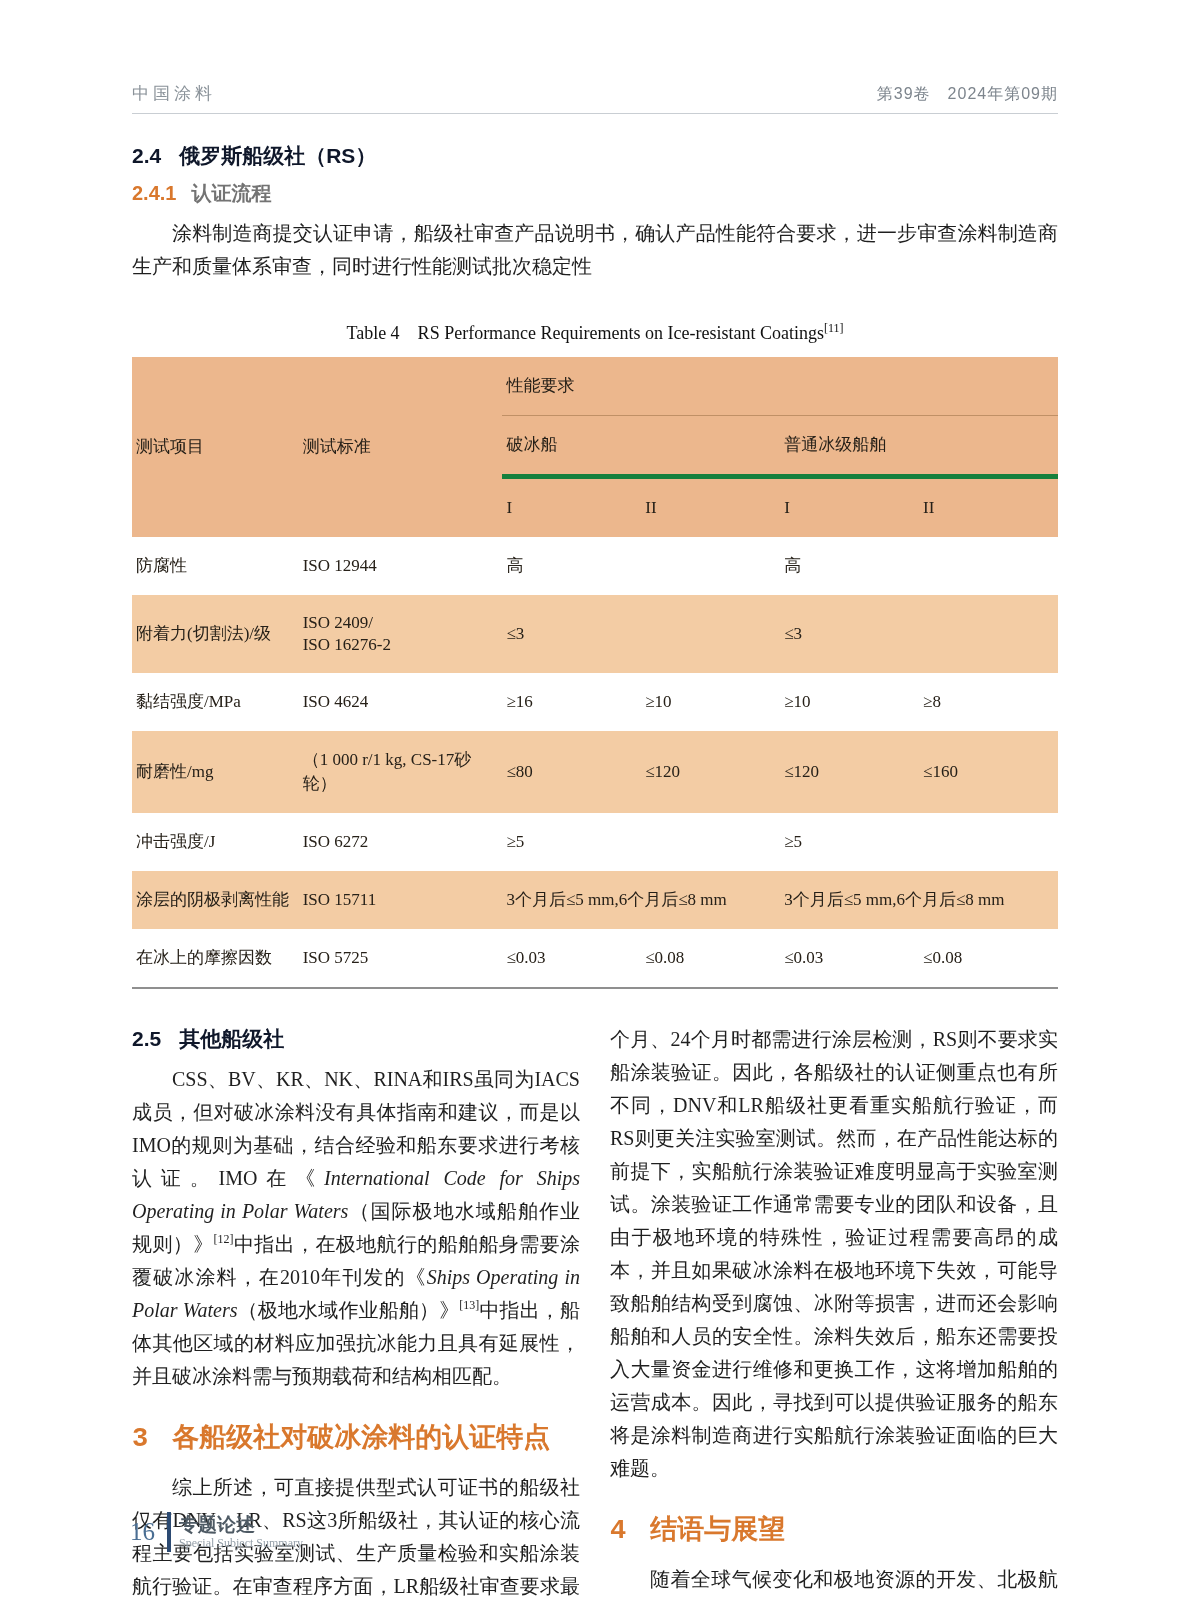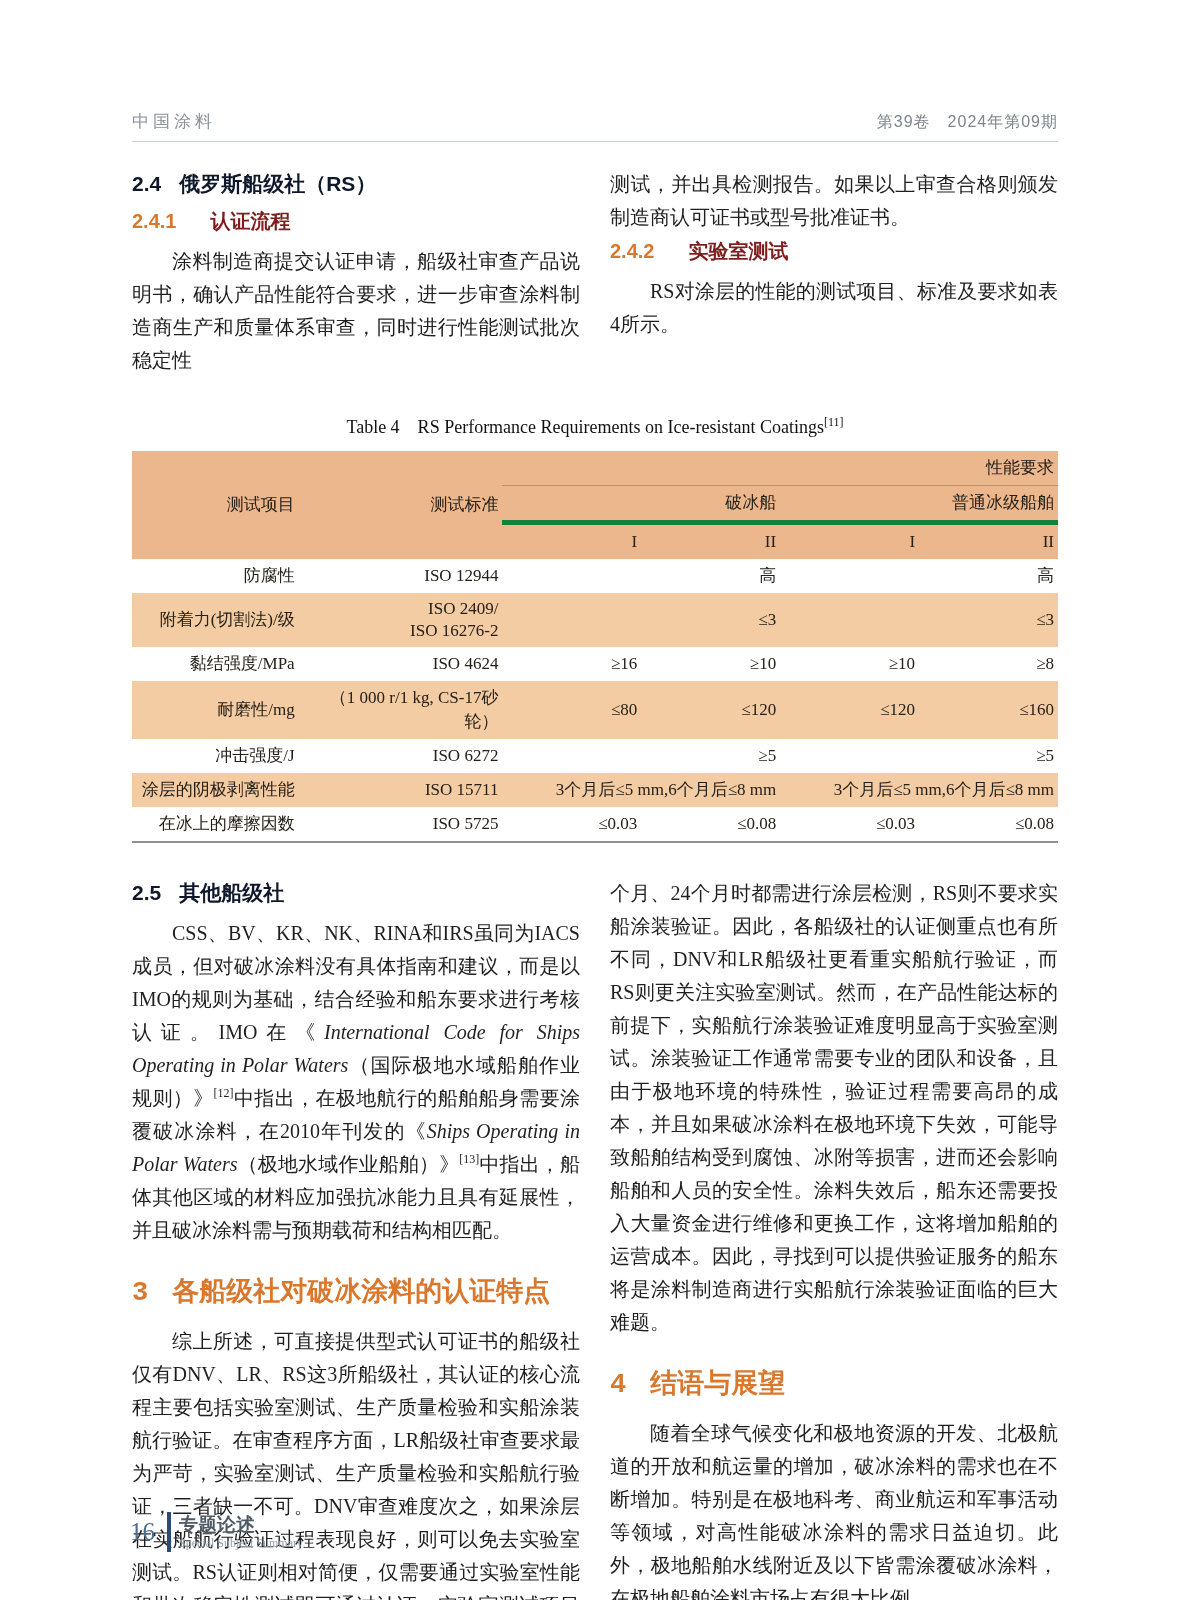--- a/index.html
+++ b/index.html
@@ -8,54 +8,54 @@
     position:relative;overflow:hidden;
     font-family:"Liberation Serif","DejaVu Serif",serif;
     color:#1f1f1f;
   }
   .content{padding:0 129px 0 132px;}
   
   .page-header{
     padding-top:82px;display:flex;justify-content:space-between;align-items:flex-end;
     border-bottom:1.5px solid #c9ced3;padding-bottom:8px;
   }
-  .journal{font-size:17px;color:#8a9299;letter-spacing:4px;font-family:"Liberation Sans","DejaVu Sans",sans-serif;margin-top:28px;}
+  .journal{font-size:17px;color:#8a9299;letter-spacing:4px;font-family:"Liberation Sans","DejaVu Sans",sans-serif;}
   .issue{font-size:16px;color:#7d858d;letter-spacing:1px;font-family:"Liberation Sans","DejaVu Sans",sans-serif;}
   
   .cols{display:flex;gap:30px;}
   .col{flex:1 1 0;min-width:0;}
   .top-cols{margin-top:26px;}
   .bottom-cols{margin-top:34px;}
   p.body{
     font-size:20px;line-height:33px;text-align:justify;margin:0;
   }
   p.body.indent{text-indent:2em;}
   p.body i{font-style:italic;}
   sup.ref{font-size:12px;line-height:0;}
   
   .h-sub{font-family:"Liberation Sans","DejaVu Sans",sans-serif;font-weight:bold;
     font-size:21px;color:#0f172a;margin:2px 0 10px 0;}
   .h-sub .sp{display:inline-block;width:18px;}
   .h-subsub{font-family:"Liberation Sans","DejaVu Sans",sans-serif;
     font-size:20px;margin:4px 0 10px 0;}
   .h-subsub .num{color:#d9782d;font-weight:bold;}
-  .h-subsub .ttl{color:#7f1d1d;font-weight:600;margin-left:34px;}
+  .h-subsub .ttl{color:#737373;font-weight:600;margin-left:15px;}
   .h-sec{font-family:Liberation Mono, monospace;font-weight:bold;
     font-size:27px;color:#d9782d;margin:26px 0 16px 0;}
   .h-sec .sp{display:inline-block;width:24px;}
   
   .tbl-caption{margin-top:38px;text-align:center;}
   .cap-cn{font-size:19px;font-weight:bold;color:#111;}
   .cap-en{font-size:18px;font-weight:normal;color:#111;margin-top:20px;}
   table.perf-table{
     width:926px;border-collapse:collapse;margin-top:12px;
     font-size:17px;color:#262018;border-bottom:2px solid #8f8f8f;
   }
   table.perf-table th,table.perf-table td{
-    font-weight:normal;text-align:right;padding:5px 4px;line-height:24px;
+    font-weight:normal;text-align:left;padding:17px 4px;line-height:24px;
   }
   table.perf-table thead th{background:#ecb78d;}
   th.perf-span{border-bottom:1px solid #c09066;padding-top:10px;}
   th.grp{border-bottom:5px solid #15803d;}
   td.c-item,th.c-item{text-align:left;padding-left:10px;width:18%;}
   th.c-std,td.c-std{width:22%;}
   tr.stripe td{background:#f3cca4;}
   td .blk{display:block;line-height:22px;}
   tbody td{padding:7px 4px;}
   
@@ -80,27 +80,20 @@
     <div class="cols top-cols">
       <div class="col">
         <div class="h-sub">
           <span>2.4</span><span class="sp"></span><span>俄罗斯船级社（RS）</span>
         </div>
         <div class="h-subsub">
           <span class="num">2.4.1</span><span class="ttl">认证流程</span>
         </div>
         <p class="body indent">涂料制造商提交认证申请，船级社审查产品说明书，确认产品性能符合要求，进一步审查涂料制造商生产和质量体系审查，同时进行性能测试批次稳定性</p>
       </div>
-      <div class="col">
-        <p class="body">测试，并出具检测报告。如果以上审查合格则颁发制造商认可证书或型号批准证书。</p>
-        <div class="h-subsub">
-          <span class="num">2.4.2</span><span class="ttl">实验室测试</span>
-        </div>
-        <p class="body indent">RS对涂层的性能的测试项目、标准及要求如表4所示。</p>
-      </div>
     </div>
 
     <div class="tbl-caption">
       <div class="cap-en"><span>Table 4　RS Performance Requirements on Ice-resistant Coatings</span><sup class="ref">[11]</sup></div>
     </div>
 
     <table class="perf-table">
       <thead>
         <tr>
           <th class="c-item" rowspan="3">测试项目</th>

